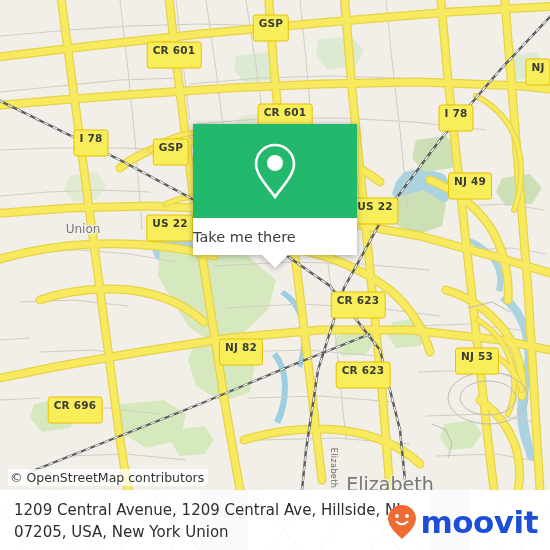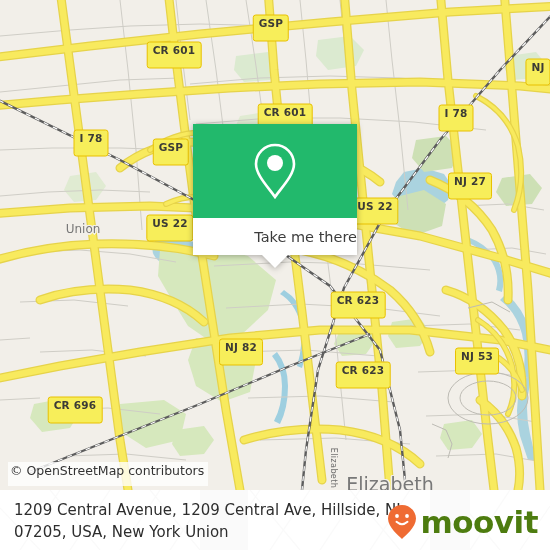--- a/index.html
+++ b/index.html
@@ -68,21 +68,21 @@
 
   
   .attribution {
     position: absolute;
     left: 8px;
     bottom: 4px;
     font-family: "DejaVu Sans", sans-serif;
     font-size: 12.5px;
     color: #333333;
     background: rgba(255,255,255,.78);
-    padding: 1px 4px 8px 2px;
+    padding: 1px 4px 1px 2px;
     white-space: nowrap;
     z-index: 40;
   }
 
   
   .popup {
     position: absolute;
     left: 193px;
     top: 124px;
     width: 164px;
@@ -94,21 +94,21 @@
     background: #22b96c;
     display: flex;
     align-items: center;
     justify-content: center;
   }
   .popup-bottom {
     height: 37px;
     background: #ffffff;
     display: flex;
     align-items: center;
-    justify-content: flex-end;
+    justify-content: flex-start;
   }
   .popup-bottom span {
     font-family: "DejaVu Sans", sans-serif;
     font-size: 14.5px;
     color: #3c3c3c;
   }
   .popup-tail {
     position: absolute;
     left: 50%;
     bottom: -13px;
@@ -148,21 +148,21 @@
     right: 12px;
     top: 14px;
     display: flex;
     align-items: center;
     gap: 3px;
   }
   #footer-logo .logo-word {
     font-family: "DejaVu Sans", sans-serif;
     font-size: 31px;
     font-weight: bold;
-    color: #4d7c0f;
+    color: #1d4ed8;
     letter-spacing: -.5px;
     line-height: 31px;
   }
 </style>
 </head>
 <body>
 
 <div id="app">
 
   <div id="map">
@@ -312,21 +312,21 @@
       </g>
     </svg>
 
     <div class="shield" style="left:271px;top:28px">GSP</div>
     <div class="shield" style="left:174px;top:55px">CR 601</div>
     <div class="shield" style="left:285px;top:117px">CR 601</div>
     <div class="shield" style="left:456px;top:118px">I 78</div>
     <div class="shield" style="left:538px;top:72px">NJ</div>
     <div class="shield" style="left:91px;top:143px">I 78</div>
     <div class="shield" style="left:171px;top:152px">GSP</div>
-    <div class="shield" style="left:470px;top:186px">NJ 27</div>
+    <div class="shield" style="left:470px;top:186px">NJ 49</div>
     <div class="shield" style="left:170px;top:228px">US 22</div>
     <div class="shield" style="left:375px;top:211px">US 22</div>
     <div class="shield" style="left:358px;top:305px">CR 623</div>
     <div class="shield" style="left:241px;top:352px">NJ 82</div>
     <div class="shield" style="left:477px;top:361px">NJ 53</div>
     <div class="shield" style="left:363px;top:375px">CR 623</div>
     <div class="shield" style="left:75px;top:410px">CR 696</div>
     <div class="shield" style="left:208px;top:508px">28</div>
 
     <div class="place" style="left:83px;top:229px">Union</div>

